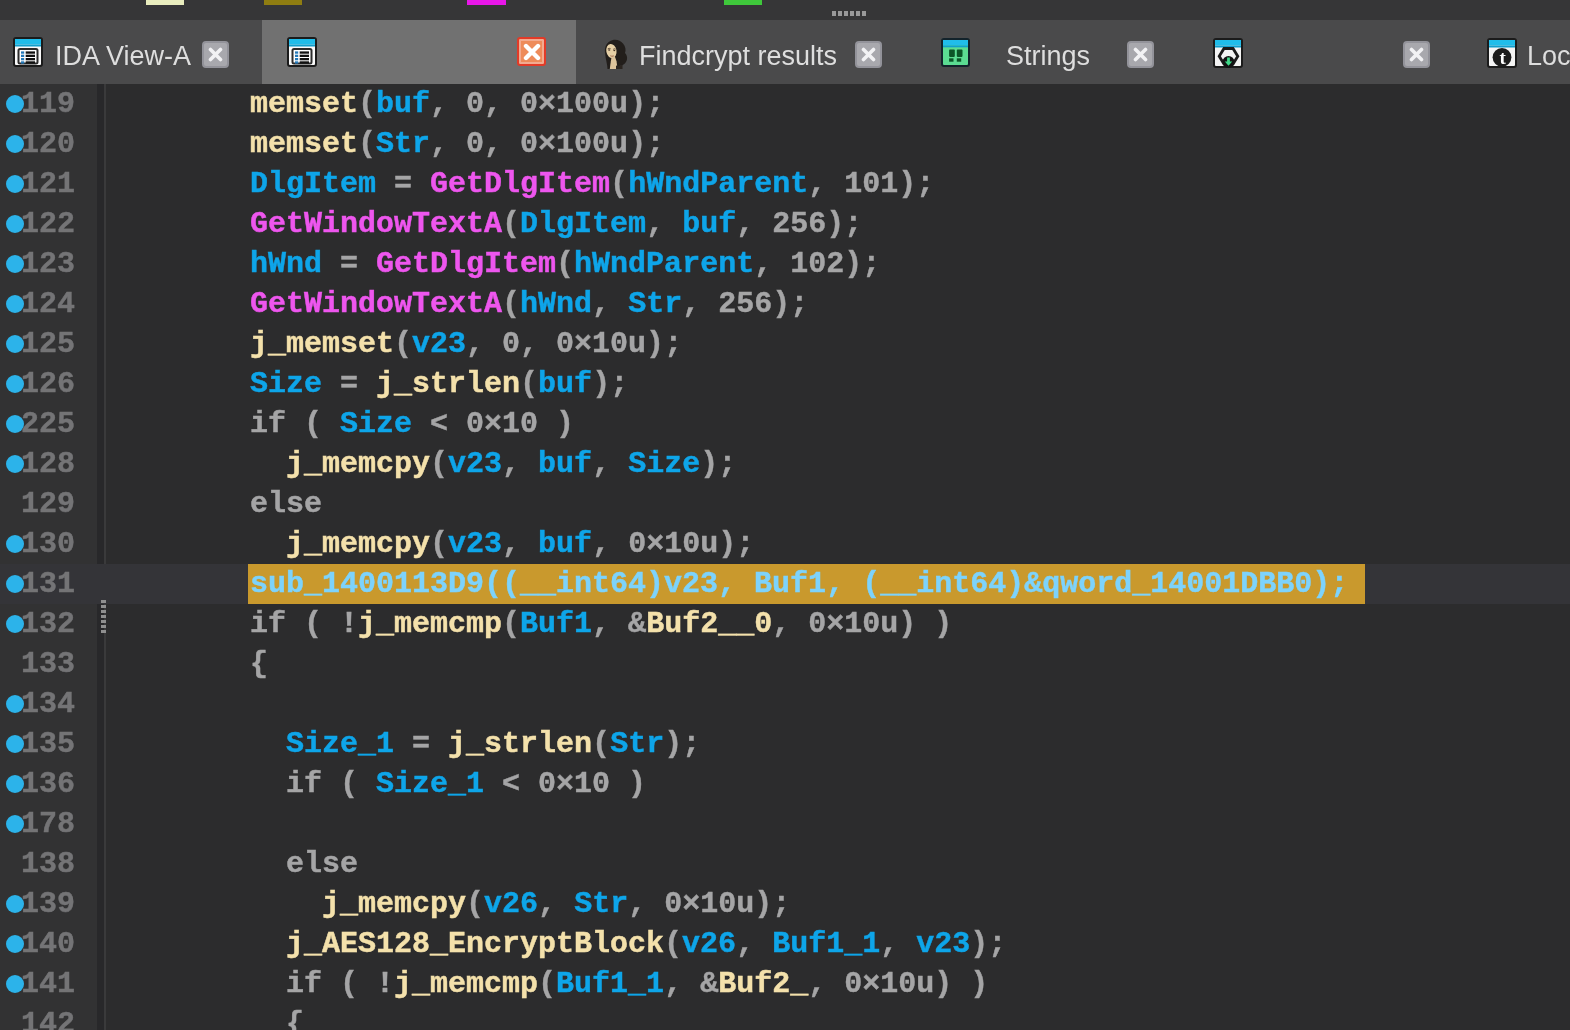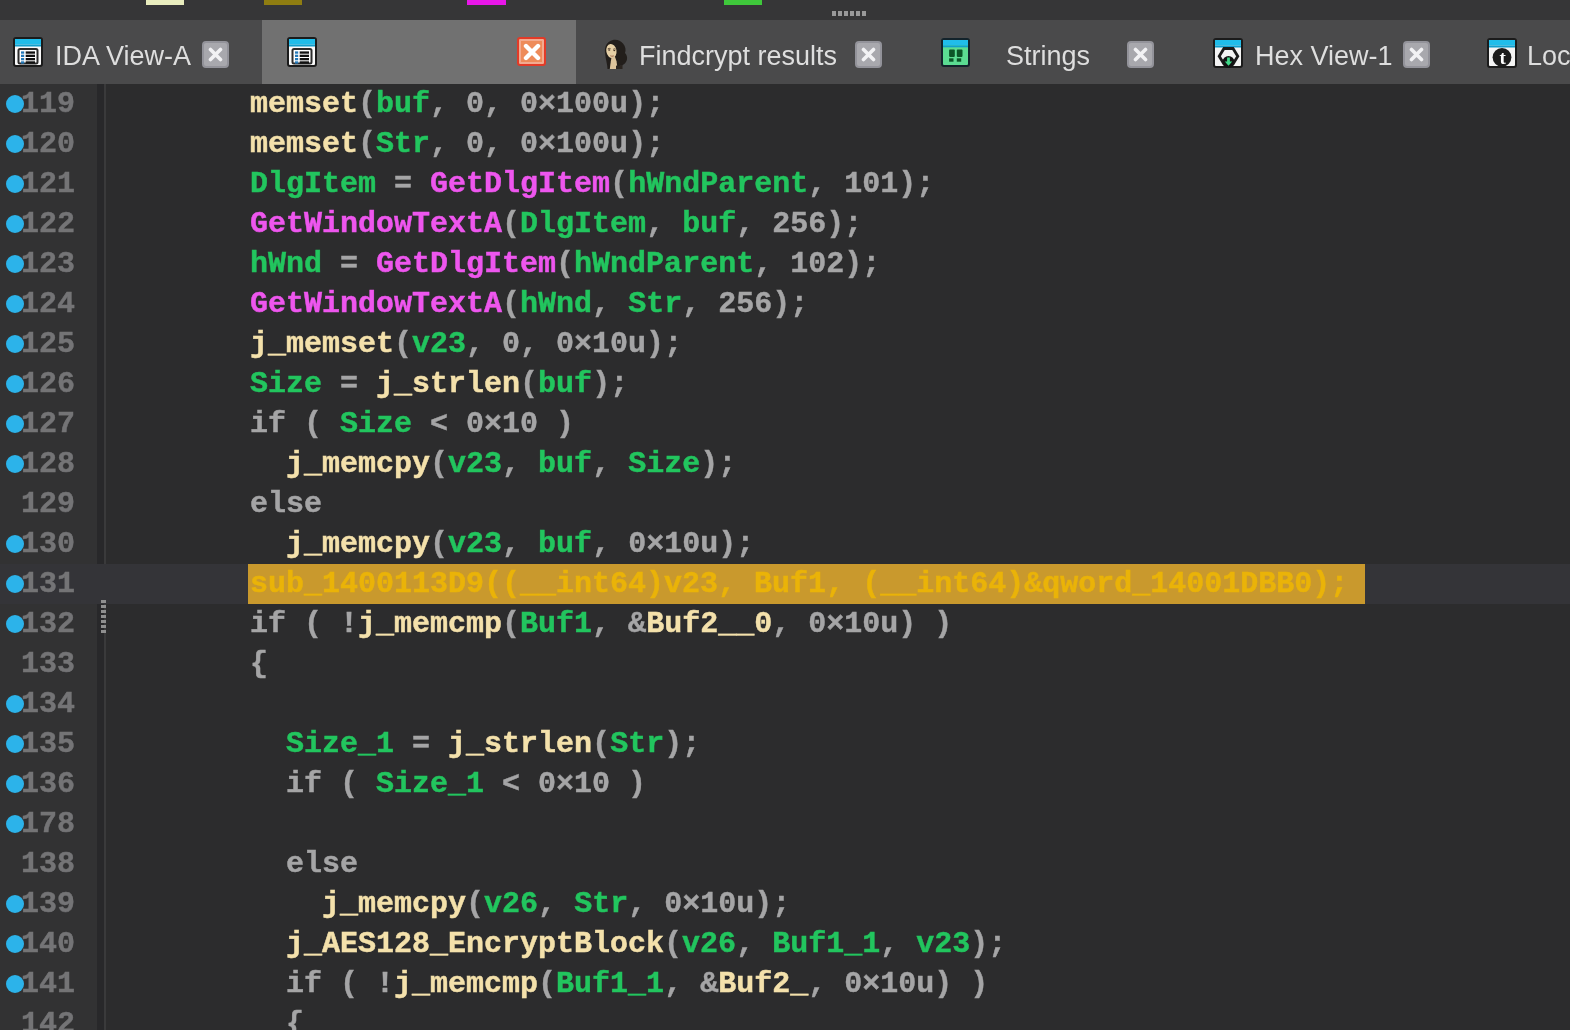--- a/index.html
+++ b/index.html
@@ -11,24 +11,24 @@
   #tabs{position:absolute;left:0;top:20px;width:1570px;height:64px;background:#4a4a4b;font-family:"Liberation Sans",sans-serif;color:#dedede;font-size:27px}
   #activetab{position:absolute;left:262px;top:0;width:314px;height:64px;background:#717171}
   .tabtxt{position:absolute;top:0;height:75px;line-height:72px;white-space:nowrap}
   .xbtn{position:absolute;width:27px;height:27px;top:21px;background:#a8a8ad;border:2px solid #93939a;border-radius:4px;display:flex;align-items:center;justify-content:center}
   .xbtn.red{width:29px;height:29px;top:17px;background:#ee8b5a;border:2px solid #e23b28;border-radius:3px;box-shadow:inset 0 0 0 2px #f3ab90}
   #code{position:absolute;left:0;top:84px;width:1570px;height:946px;background:#2c2c2d;font-family:"Liberation Mono",monospace;font-weight:bold;font-size:30px}
   .row{position:absolute;left:0;width:1570px;height:40px}
   .num{position:absolute;left:0;top:0;width:96px;text-align:center;color:#747476;line-height:40px;-webkit-text-stroke:0.45px}
   .bp{position:absolute;left:6px;top:11px;width:18px;height:18px;border-radius:50%;background:#2cb3ea}
   .ct{position:absolute;left:106px;top:0;line-height:40px;white-space:pre;color:#a5a5a6;-webkit-text-stroke:0.45px}
-  .f{color:#f4e1ab}.v{color:#22c55e}.m{color:#ee56ee}
+  .f{color:#f4e1ab}.v{color:#0ea5e9}.m{color:#ee56ee}
   #currow{position:absolute;left:0;top:480px;width:1570px;height:40px;background:#343438}
   #amber{position:absolute;left:248px;top:480px;width:1117px;height:40px;background:#c9992d}
-  .hl{color:#eab308}
+  .hl{color:#7dd3fc}
   #gutterbg{position:absolute;left:0;top:0;width:97px;height:946px;background:#323233}
   #groove1{position:absolute;left:97px;top:0;width:7px;height:946px;background:#28282a}
   #groove2{position:absolute;left:104px;top:0;width:2px;height:946px;background:#3a3a3b}
   #caret{position:absolute;left:101px;top:516px;width:5px;height:35px;background:repeating-linear-gradient(180deg,#8f8f8f 0 3px,transparent 3px 5px)}
 </style>
 </head>
 <body>
 <div id="nav">
   <div class="seg" style="left:146px;width:38px;background:#e9edbe"></div>
   <div class="seg" style="left:264px;width:38px;background:#8f7d11"></div>
@@ -113,21 +113,20 @@
     <rect x="1" y="1" width="28" height="28" rx="2" fill="#f4f4f4" stroke="#1b1b1b" stroke-width="2"></rect>
     <rect x="2" y="2" width="26" height="5.5" fill="#20bdea"></rect>
     <rect x="2" y="7.5" width="26" height="2" fill="#119ecc"></rect>
     <circle cx="15" cy="19.3" r="9.4" fill="#1c1c1c"></circle>
     <text x="15.6" y="26" font-family="Liberation Serif, serif" font-weight="bold" font-size="19" fill="#fdfdfd" text-anchor="middle">t</text>
   </svg>
 
   <div class="tabtxt" style="left:55px">IDA View-A</div>
   <div class="tabtxt" style="left:639px">Findcrypt results</div>
   <div class="tabtxt" style="left:1006px">Strings</div>
-  <div class="tabtxt" style="left:1255px">Hex View-1</div>
   <div class="tabtxt" style="left:1527px">Local Types</div>
   <div class="xbtn" style="left:202px">
       <svg width="15" height="15" viewBox="0 0 15 15">
         <path d="M2.5,2.5 L12.5,12.5 M12.5,2.5 L2.5,12.5" stroke="#f2f2f4" stroke-width="3.6" stroke-linecap="round"></path>
       </svg>
     </div>
   <div class="xbtn red" style="left:517px">
       <svg width="18" height="18" viewBox="0 0 18 18">
         <path d="M3,3 L15,15 M15,3 L3,15" stroke="#ffffff" stroke-width="4.4" stroke-linecap="round"></path>
       </svg>
@@ -190,21 +189,21 @@
       <span class="num">125</span>
       <span class="ct">        <span class="f">j_memset</span>(<span class="v">v23</span>, 0, 0×10u);</span>
     </div>
   <div class="row" style="top:280px">
       <span class="bp"></span>
       <span class="num">126</span>
       <span class="ct">        <span class="v">Size</span> = <span class="f">j_strlen</span>(<span class="v">buf</span>);</span>
     </div>
   <div class="row" style="top:320px">
       <span class="bp"></span>
-      <span class="num">127</span>
+      <span class="num">225</span>
       <span class="ct">        if ( <span class="v">Size</span> &lt; 0×10 )</span>
     </div>
   <div class="row" style="top:360px">
       <span class="bp"></span>
       <span class="num">128</span>
       <span class="ct">          <span class="f">j_memcpy</span>(<span class="v">v23</span>, <span class="v">buf</span>, <span class="v">Size</span>);</span>
     </div>
   <div class="row" style="top:400px">
       <span class="num">129</span>
       <span class="ct">        else</span>

